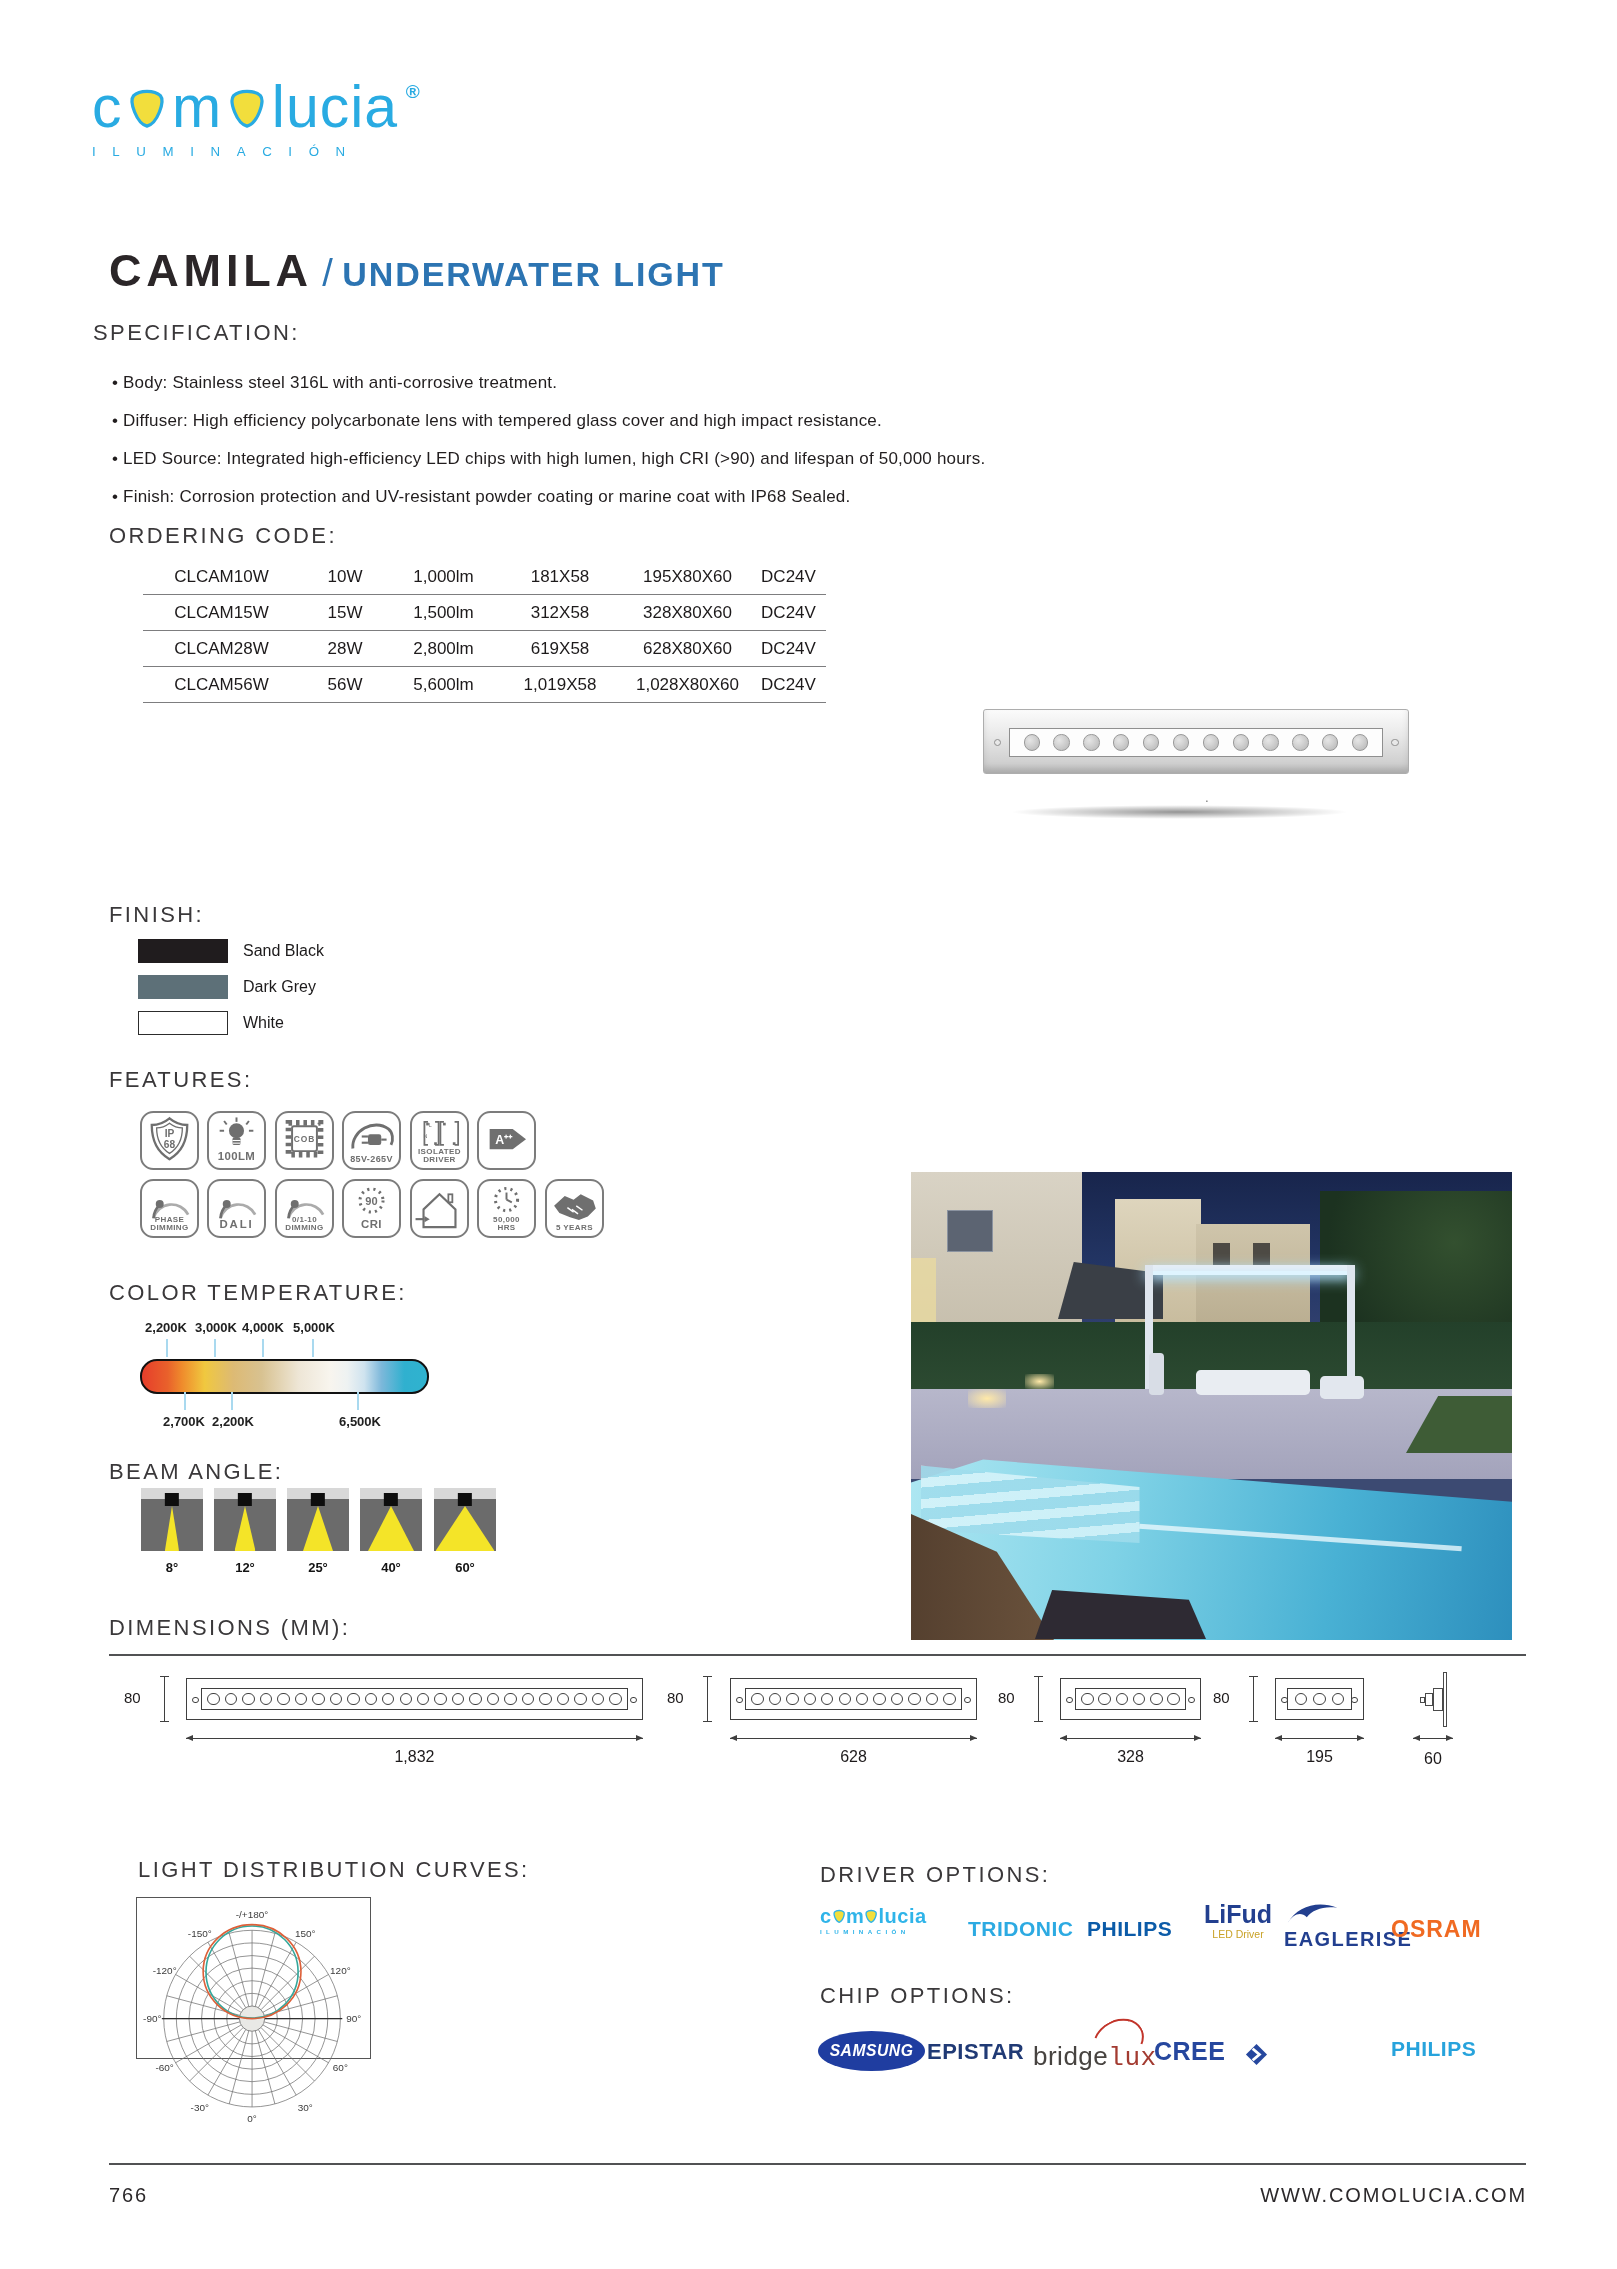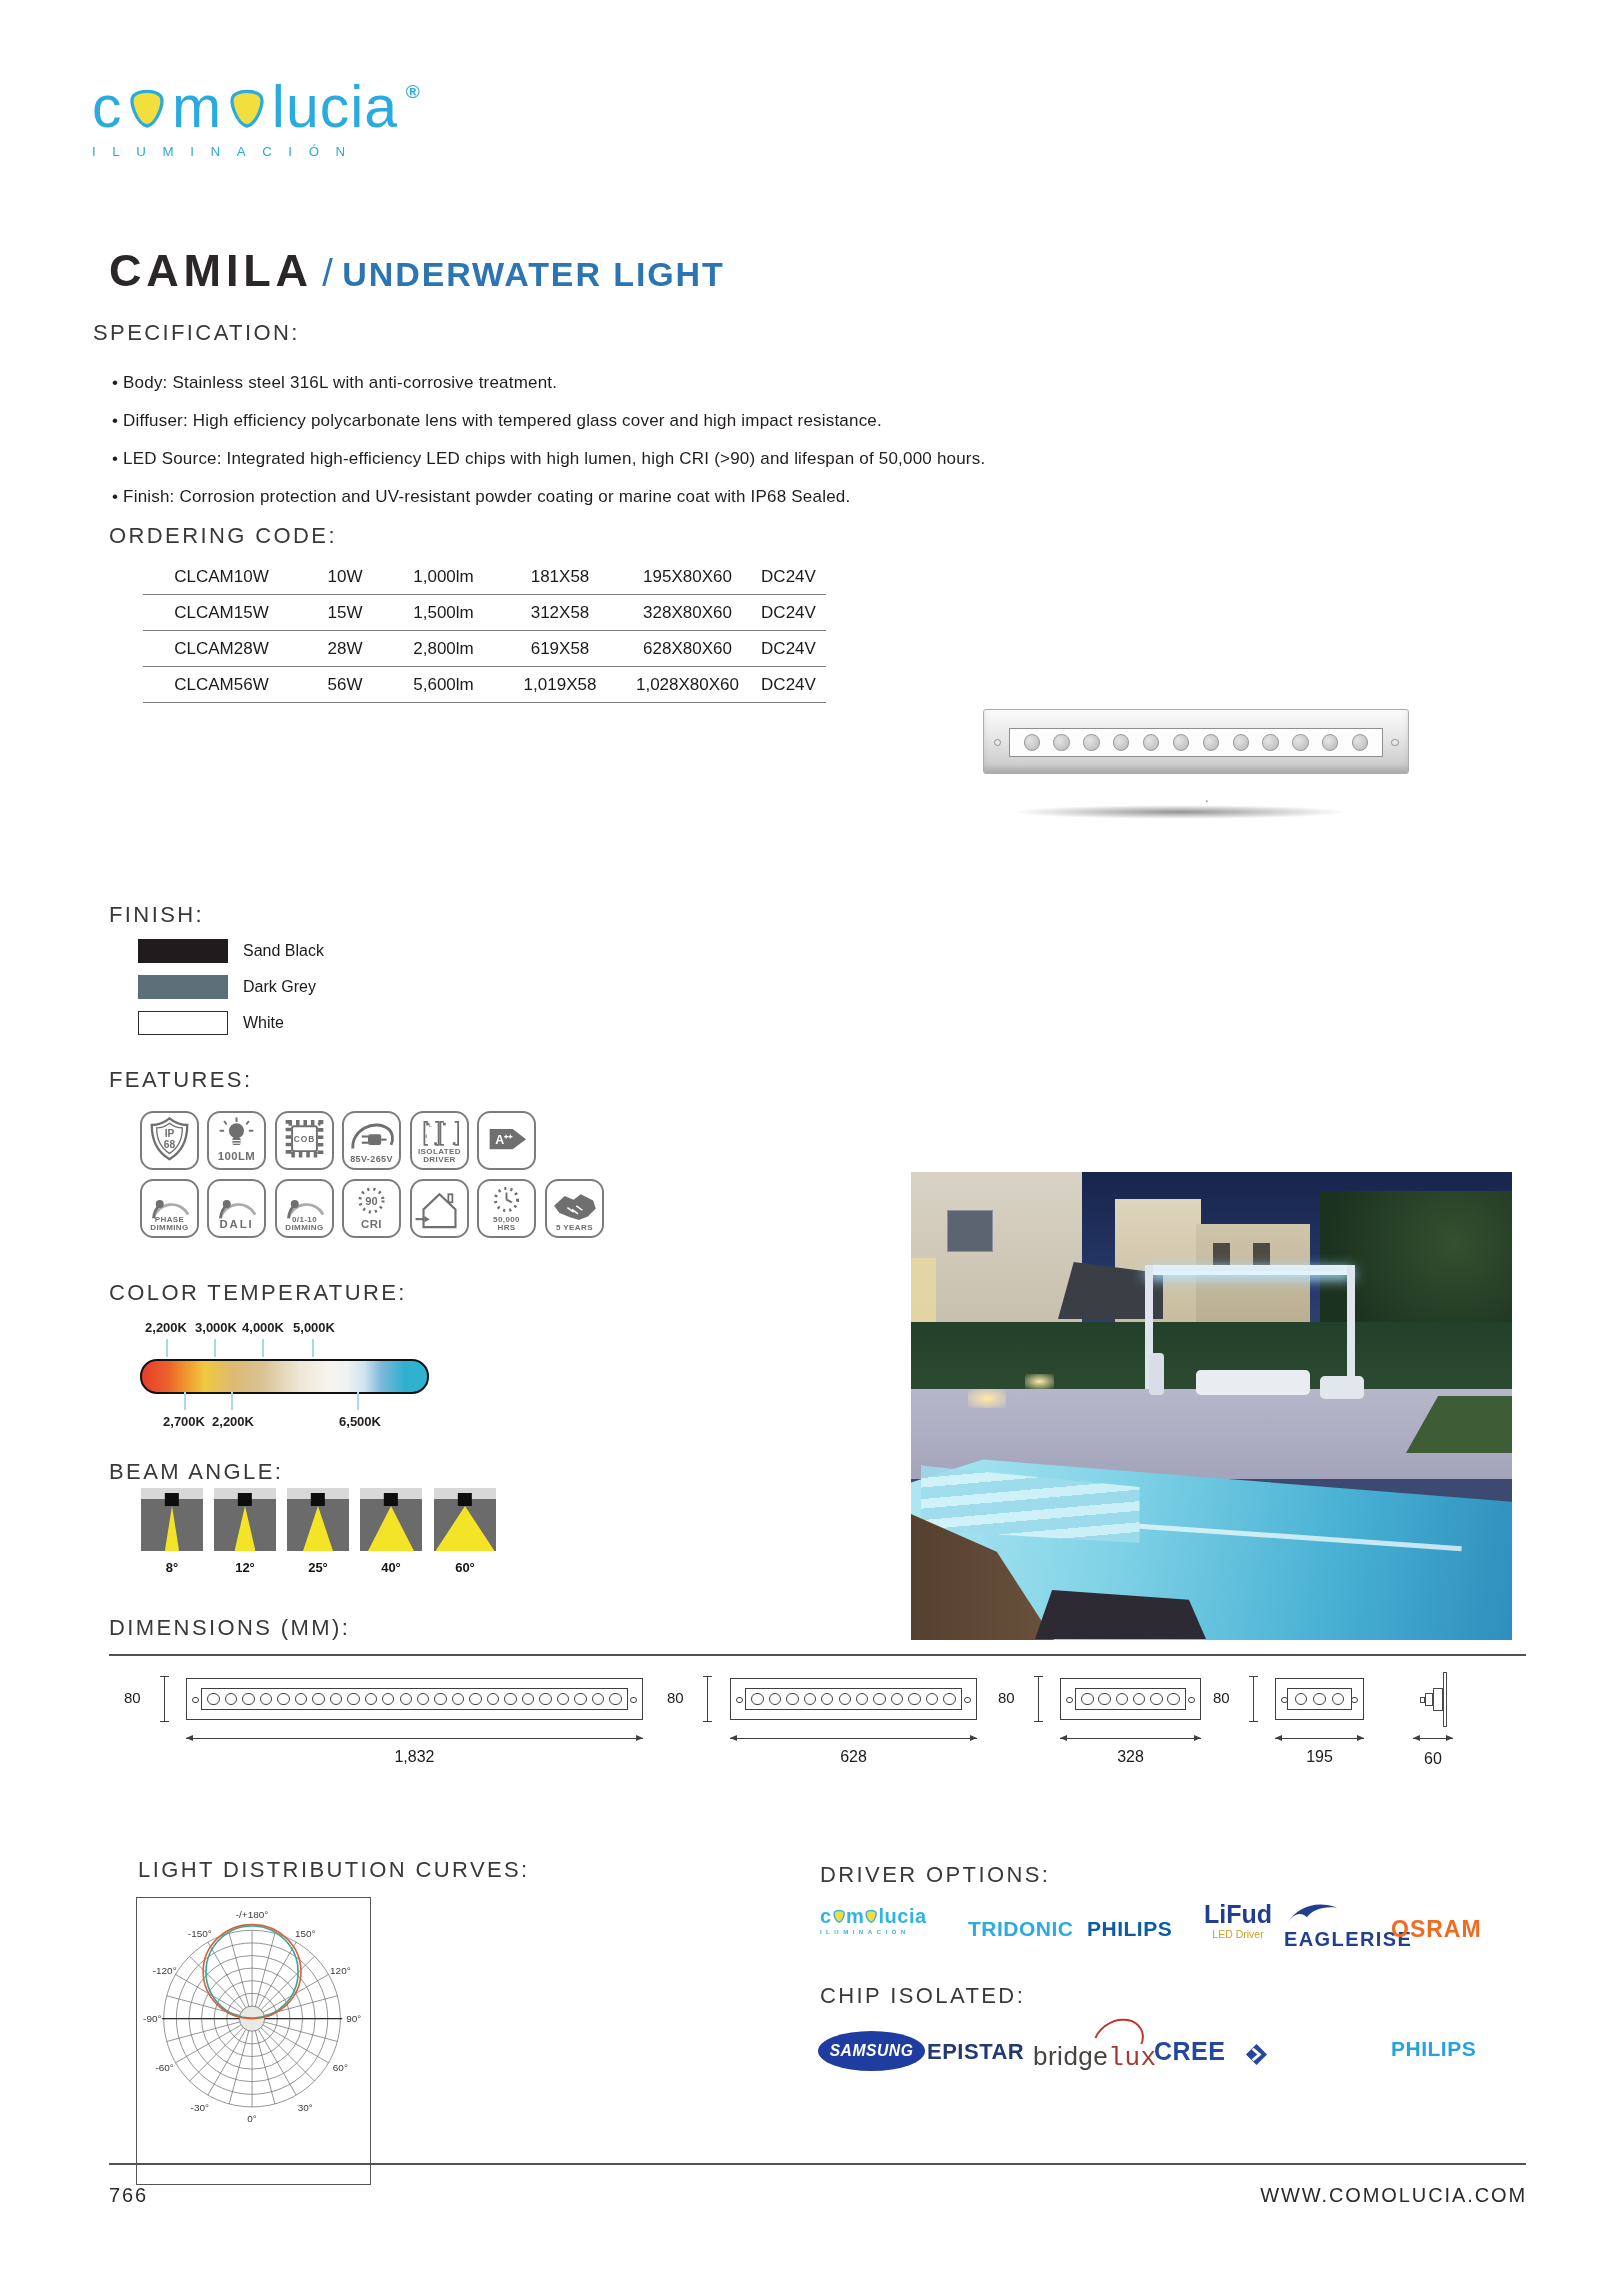--- a/index.html
+++ b/index.html
@@ -78,21 +78,21 @@
   .vd::before,.vd::after{content:"";position:absolute;left:-3.8px;width:8.6px;height:1.4px;background:#3f3f3f;}
   .vd::before{top:0}.vd::after{bottom:0}
   .dlab80{position:absolute;top:1689px;font-size:15px;color:#1d1a1b;}
   .hdim{position:absolute;top:1738px;height:1.4px;background:#3f3f3f;}
   .hdim::before,.hdim::after{content:"";position:absolute;top:-3.3px;width:0;height:0;
         border-top:3.8px solid transparent;border-bottom:3.8px solid transparent;}
   .hdim::before{left:0;border-right:7.6px solid #3f3f3f;}
   .hdim::after{right:0;border-left:7.6px solid #3f3f3f;}
   .wlab{position:absolute;top:1748px;text-align:center;font-size:16px;color:#1d1a1b;}
   
-  .polar-box{left:136px;top:1897px;width:235px;height:288px;border:1.5px solid #555;box-sizing:border-box;background:#fff;}
+  .polar-box{left:136px;top:1897px;width:235px;height:162px;border:1.5px solid #555;box-sizing:border-box;background:#fff;}
   
   .mini-logo{display:flex;align-items:flex-end;color:#2fb4e9;font-weight:600;font-size:20px;line-height:.8;letter-spacing:0.5px;}
   .mini-sub{color:#2fb4e9;font-size:6.2px;letter-spacing:4.4px;margin-top:3.8px;font-weight:600;}
   .lg-tridonic{font-size:21px;font-weight:700;color:#2caae2;letter-spacing:0.5px;}
   .lg-philips1{font-size:21px;font-weight:800;color:#0b5ba8;letter-spacing:0.5px;}
   .lg-philips2{font-size:21px;font-weight:800;color:#27a3dc;letter-spacing:0.5px;}
   .lg-lifud{font-size:25px;font-weight:800;color:#223f8f;line-height:1;}
   .lg-lifud-sub{font-size:10.5px;color:#c9a227;text-align:center;margin-top:1px;}
   .lg-eagle{font-size:20px;font-weight:600;color:#223f8f;letter-spacing:1.4px;}
   .lg-osram{font-size:23px;font-weight:800;color:#f06a22;letter-spacing:1px;}
@@ -596,21 +596,21 @@
     <div class="lg-lifud-sub">LED Driver</div>
   </div>
   <div class="abs" style="left:1284px;top:1900px;">
     <svg width="57" height="25" viewBox="0 0 60 26">
       <path d="M4 24 C14 6 36 0 56 8 C42 6 30 10 24 18 C18 12 10 14 4 24 Z" fill="#223f8f"></path>
     </svg>
     <div class="lg-eagle">EAGLERISE</div>
   </div>
   <div class="abs lg-osram" style="left:1391px;top:1916px;">OSRAM</div>
 
-  <div class="abs sec-h" style="left:820px;top:1983px;">CHIP ISOLATED:</div>
+  <div class="abs sec-h" style="left:820px;top:1983px;">CHIP OPTIONS:</div>
   <div class="abs lg-samsung" style="left:818px;top:2031px;">
     <span>SAMSUNG</span>
   </div>
   <div class="abs lg-epistar" style="left:927px;top:2039px;">EPISTAR</div>
   <div class="abs" style="left:1033px;top:2033px;width:124px;height:44px;">
     <div class="lux-arc" style="left:59px;top:-13.3px;"></div>
     <div class="lg-bridge" style="position:absolute;left:0;top:7.6px;">
       <span>bridge</span><span class="lg-lux">lux</span>
     </div>
   </div>

